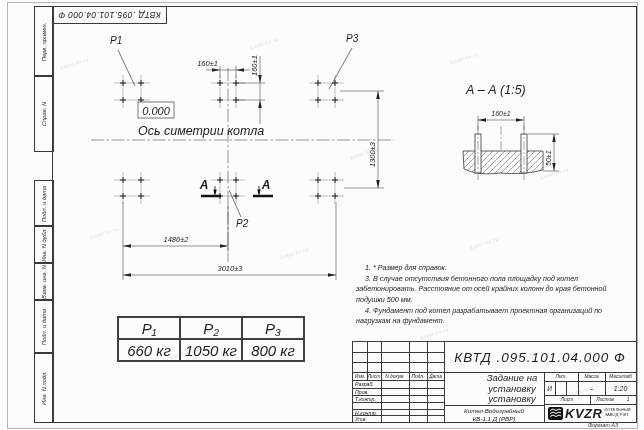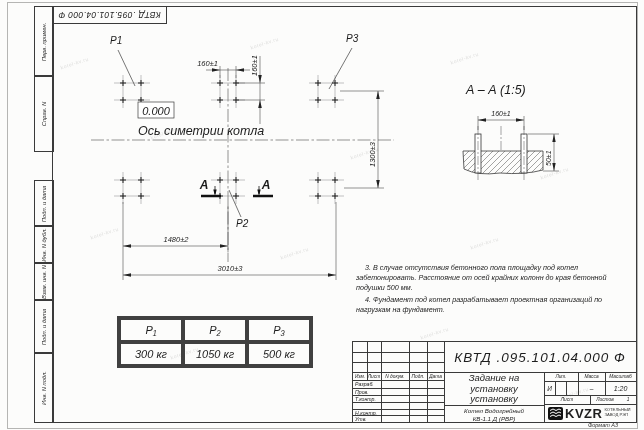--- a/index.html
+++ b/index.html
@@ -10,42 +10,42 @@
   .frame-inner{left:52px;top:6px;width:583px;height:415px;border:1.2px solid #3a3a3a;}
   
   .stamp{left:52px;top:6px;width:113px;height:16px;border:1px solid #3a3a3a;
          display:flex;align-items:center;justify-content:center;}
   .stamp span{transform:rotate(180deg);font-style:italic;font-size:8.5px;letter-spacing:.4px;white-space:nowrap;}
   
   .mbox{left:34px;width:18px;border:1px solid #3a3a3a;display:flex;align-items:center;justify-content:center;}
   .mbox span{transform:rotate(-90deg);font-size:5.8px;font-style:italic;white-space:nowrap;color:#2a2a2a;}
   
   .ltable{left:117px;top:316px;border-collapse:collapse;}
-  .ltable td{border:4px solid #404040;text-align:center;font-style:italic;font-size:11px;
+  .ltable td{border:2px solid #404040;text-align:center;font-style:italic;font-size:15px;
              width:60px;height:20px;padding:0;}
   
   .notes{left:356px;top:263px;width:276px;font-style:italic;font-size:7.2px;line-height:1.42;color:#222;}
   .notes p{margin:0 0 1px 0;text-indent:9px;}
   
   .tb{left:352px;top:341px;width:283px;height:80px;border:1.2px solid #3a3a3a;font-style:italic;}
   .tb .vl,.tb .hl{position:absolute;background:#3a3a3a;}
   .tb .vl{width:1px;}
   .tb .hl{height:1px;}
   .tb .cell{position:absolute;display:flex;align-items:center;justify-content:center;
             font-size:4.8px;color:#222;white-space:nowrap;}
   .tb .rowlab{position:absolute;font-size:5.2px;padding-left:2px;color:#222;white-space:nowrap;}
   .docnum{position:absolute;left:91px;top:0;width:192px;height:30px;display:flex;align-items:center;
           justify-content:center;font-size:13.5px;letter-spacing:1px;white-space:nowrap;}
-  .tbtitle{position:absolute;left:91px;top:31px;width:100px;height:32px;text-align:center;
+  .tbtitle{position:absolute;left:109px;top:31px;width:100px;height:32px;text-align:center;
            font-size:9.5px;line-height:10.5px;}
   .tbprod{position:absolute;left:91px;top:63px;width:100px;height:17px;text-align:center;
           font-size:6.2px;line-height:7.5px;padding-top:2px;box-sizing:border-box;}
   .logo-cell{position:absolute;left:191px;top:62px;width:92px;height:18px;display:flex;
              align-items:center;gap:2px;padding-left:4px;box-sizing:border-box;font-style:normal;}
-  .kvzr{font-weight:bold;font-size:13px;letter-spacing:.5px;}
+  .kvzr{font-weight:bold;font-size:13px;letter-spacing:.5px;font-style:italic;}
   .kvzr-desc{font-size:4.2px;line-height:4.8px;color:#333;}
   .fmt{left:573px;top:422px;width:60px;text-align:center;font-size:5.5px;font-style:italic;color:#333;}
   
   .wm{position:absolute;font-size:5px;color:#c4c4c2;opacity:.55;transform:rotate(-18deg);
       letter-spacing:.6px;pointer-events:none;font-style:normal;}
   svg{font-family:"Liberation Sans","DejaVu Sans",sans-serif;font-style:italic;}
   svg text{fill:#1c1c1c;}
 </style>
 </head>
 <body>
@@ -157,28 +157,29 @@
   </svg>
 
   <table class="abs ltable">
     <tbody>
         <tr>
       <td>Р₁</td>
       <td>Р₂</td>
       <td>Р₃</td>
     </tr>
     <tr>
-      <td>300 кг</td>
+      <td>660 кг</td>
       <td>1050 кг</td>
-      <td>500 кг</td>
+      <td>800 кг</td>
     </tr>
   </tbody>
     </table>
 
   <div class="abs notes">
+    <p>1. * Размер для справок.</p>
     <p>3. В случае отсутствия бетонного пола площадку под котел забетонировать. Расстояние от осей крайних колонн до края бетонной подушки 500 мм.</p>
     <p>4. Фундамент под котел разрабатывает проектная организаций по нагрузкам на фундамент.</p>
   </div>
 
   <div class="abs tb">
 
     <div class="vl" style="left:91px;top:0;height:80px"></div>
     <div class="vl" style="left:191px;top:30px;height:50px"></div>
     <div class="vl" style="left:14px;top:0;height:38px"></div>
     <div class="vl" style="left:28px;top:0;height:80px"></div>

